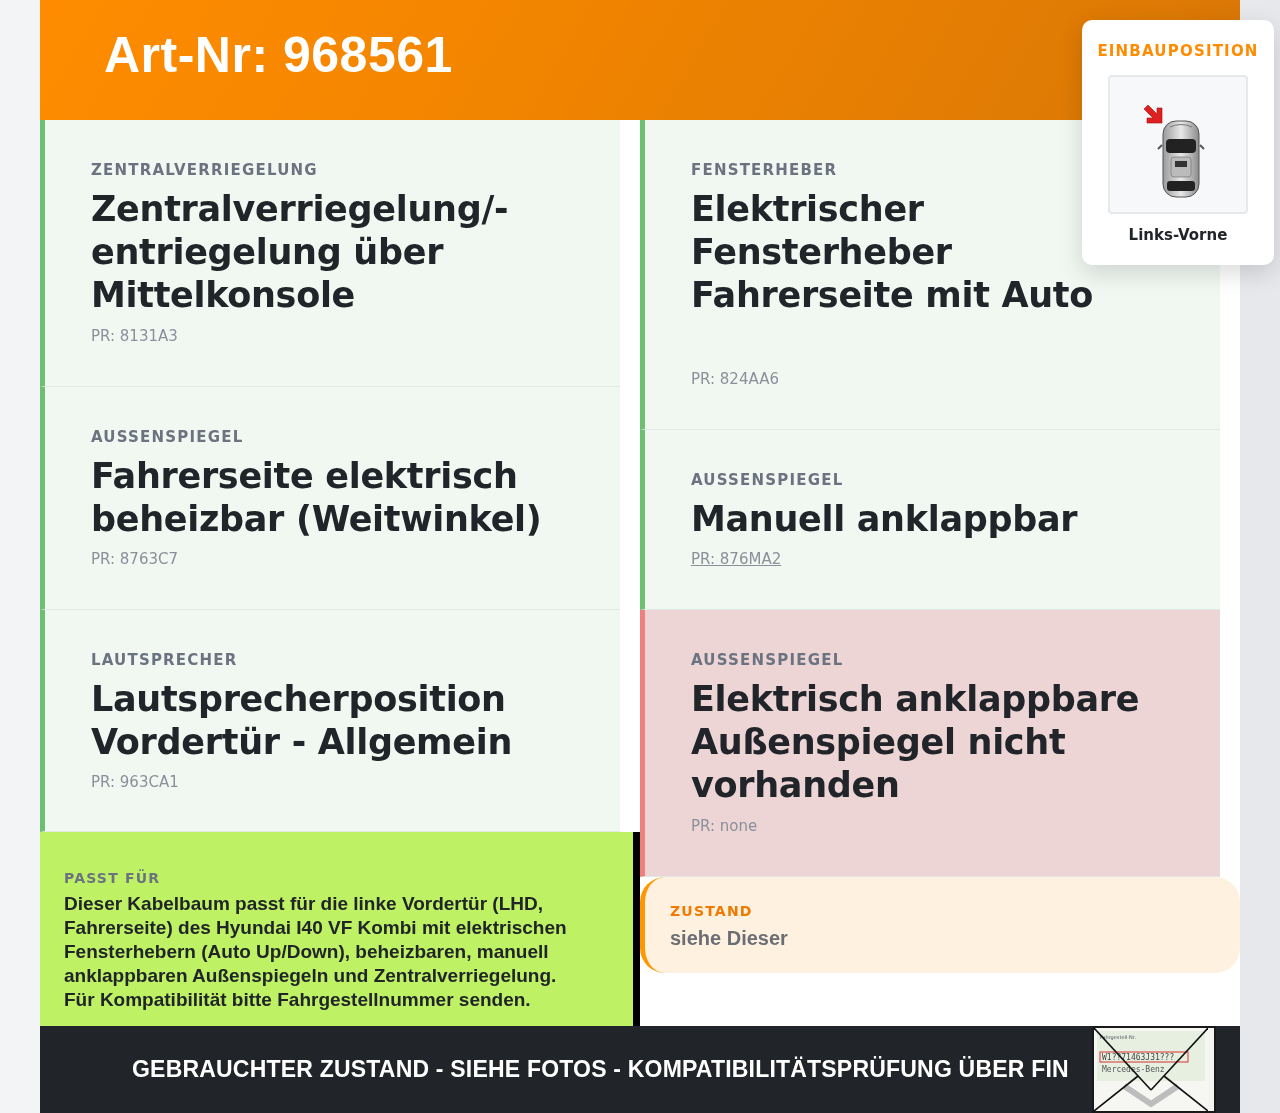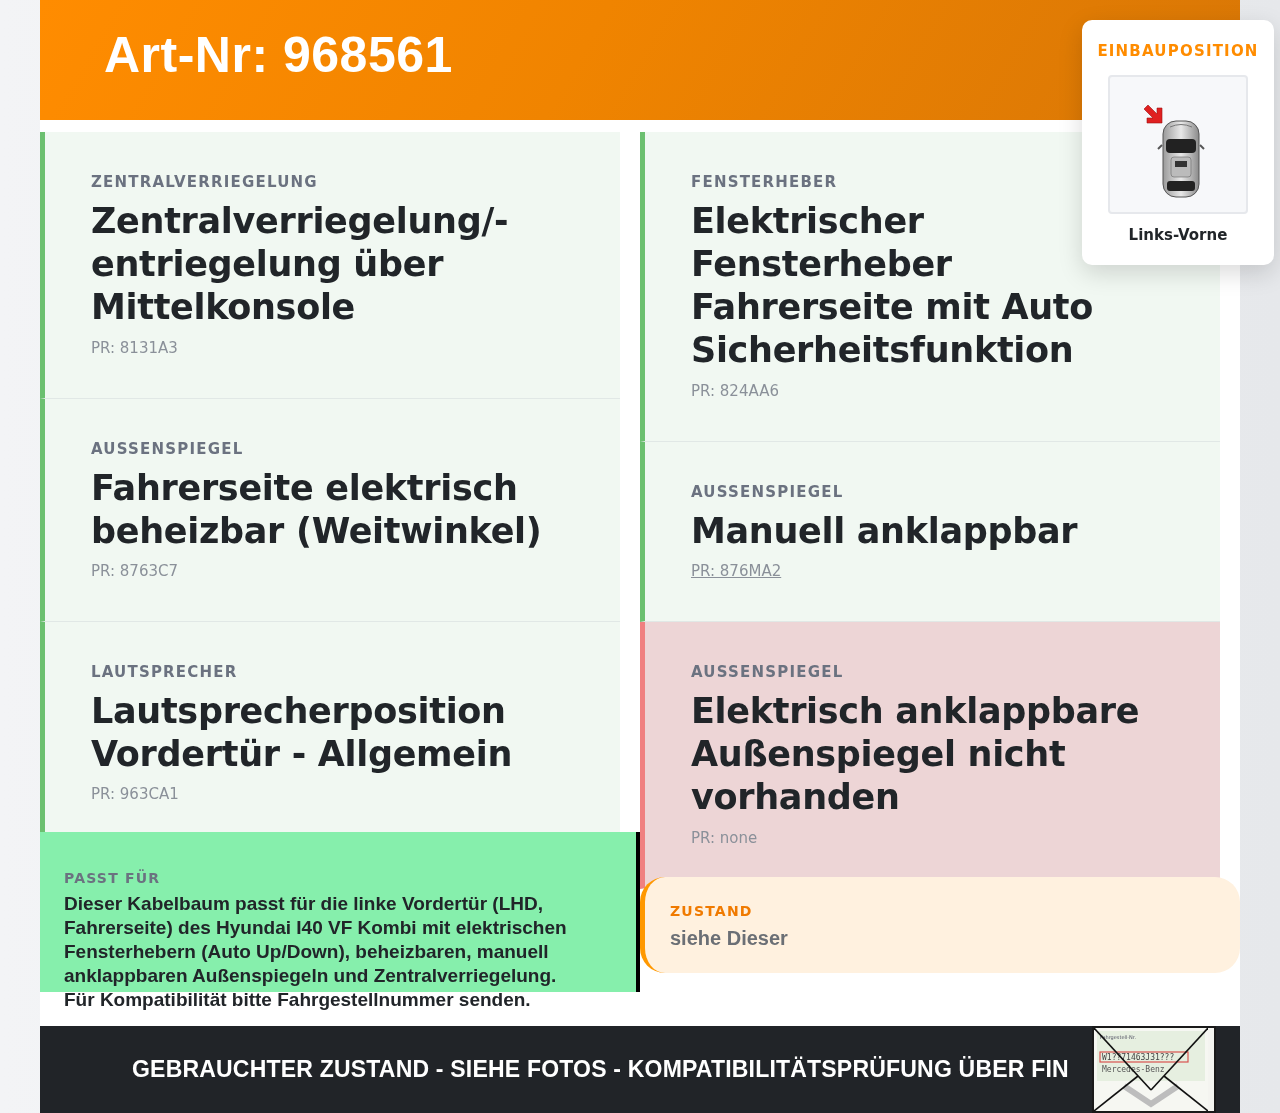--- a/index.html
+++ b/index.html
@@ -18,21 +18,21 @@
       height: 120px;
       background: linear-gradient(120deg, #ff8c00 0%, #f08400 45%, #d97706 100%);
       position: relative;
     }
     .header h1 {
       position: absolute; left: 64px; top: 26px;
       color: #ffffff; font-size: 50px; font-weight: bold; letter-spacing: 0.5px;
       font-family: "Liberation Sans", sans-serif;
     }
     .grid { position: absolute; top: 120px; left: 0; width: 1200px; }
-    .col { position: absolute; top: 12px; width: 580px; }
+    .col { position: absolute; top: 0; width: 580px; }
     .col.left { left: 0; }
     .col.right { left: 600px; }
     .card {
       position: relative;
       background: #f1f8f2;
       border-left: 5px solid #6cc070;
       border-bottom: 1px solid #e1e8e6;
       padding: 0 40px 0 41px;
     }
     .card.red { background: #edd5d6; border-left-color: #f08080; }
@@ -45,22 +45,22 @@
       position: absolute; left: 46px; right: 30px;
       font-size: 35px; line-height: 43px; font-weight: bold; color: #212529;
       font-family: "DejaVu Sans", sans-serif; letter-spacing: -0.3px;
     }
     .card .pr {
       position: absolute; left: 46px;
       font-size: 15px; color: #8a9099;
       font-family: "DejaVu Sans", sans-serif;
     }
     .fits {
-      position: absolute; left: 0; top: 712px; width: 600px; height: 160px;
-      background: #86efac; border-right: 4px solid #000000;
+      position: absolute; left: 0; top: 712px; width: 600px; height: 194px;
+      background: #bef264; border-right: 7px solid #000000;
     }
     .fits .lbl {
       position: absolute; left: 24px; top: 38px;
       font-size: 14px; font-weight: bold; color: #6b7280; letter-spacing: 1.2px;
       font-family: "DejaVu Sans", sans-serif;
     }
     .fits .txt {
       position: absolute; left: 24px; top: 60px; width: 560px;
       font-size: 19px; line-height: 24px; font-weight: bold; color: #212529;
       font-family: "Liberation Sans", sans-serif;
@@ -151,21 +151,20 @@
         <div class="pr" style="top:163px;">PR: 963CA1</div>
       </div>
     </div>
 
     <div class="col right">
       <div class="card" style="height:310px;">
         <div class="cat" style="top:41px;">FENSTERHEBER</div>
         <div class="title" style="top:68px;">
           <div>Elektrischer Fensterheber</div>
           <div>Fahrerseite mit Auto</div>
-          <div>Sicherheitsfunktion</div>
         </div>
         <div class="pr" style="top:250px;">PR: 824AA6</div>
       </div>
       <div class="card" style="height:180px;">
         <div class="cat" style="top:41px;">AUSSENSPIEGEL</div>
         <div class="title" style="top:68px;">
           <div>Manuell anklappbar</div>
         </div>
         <div class="pr" style="top:120px;text-decoration:underline;">PR: 876MA2</div>
       </div>

